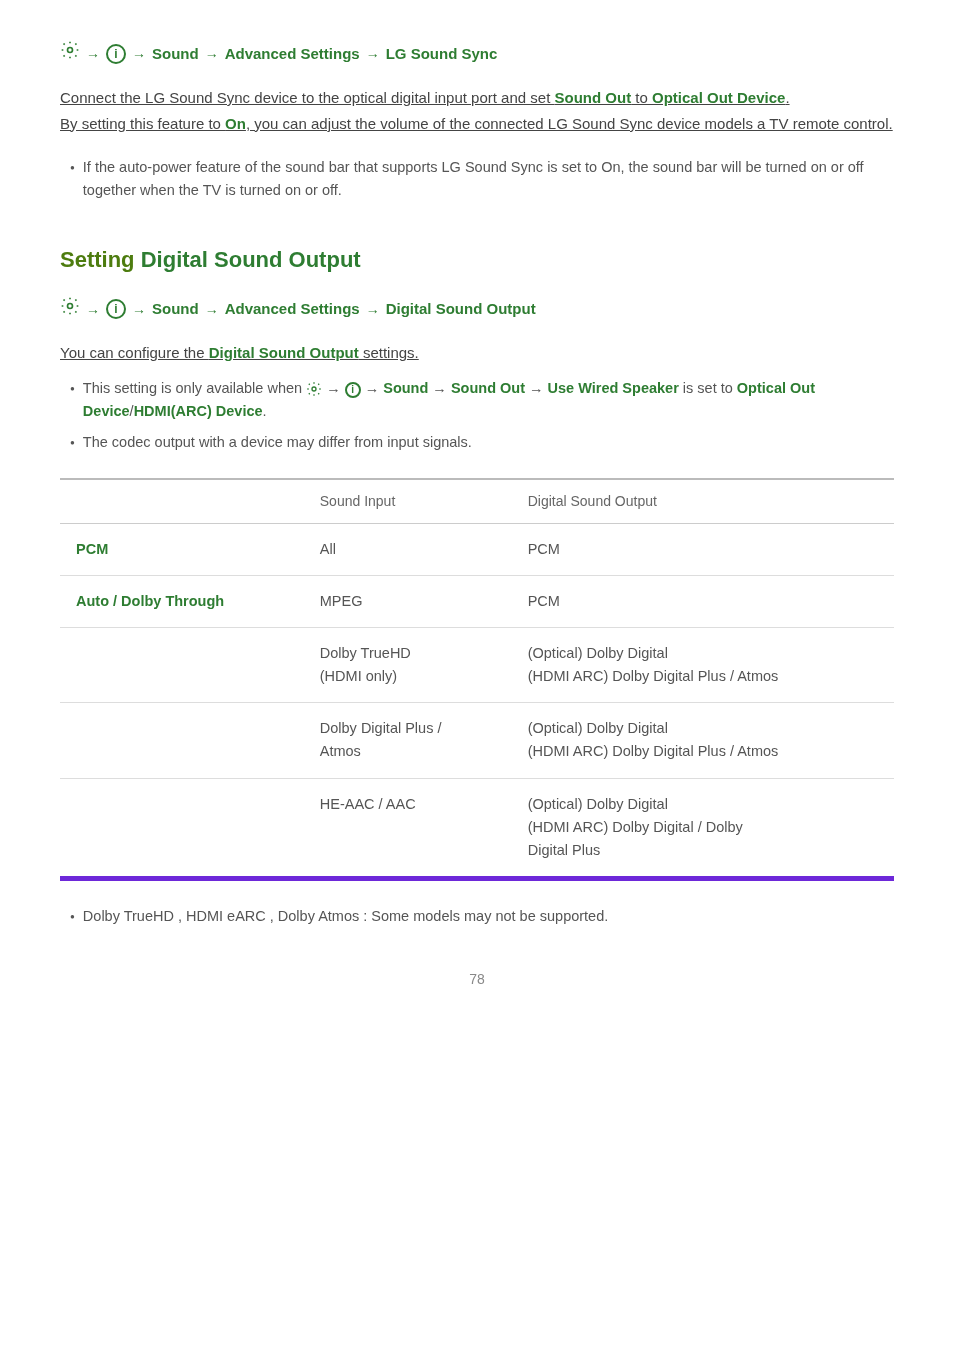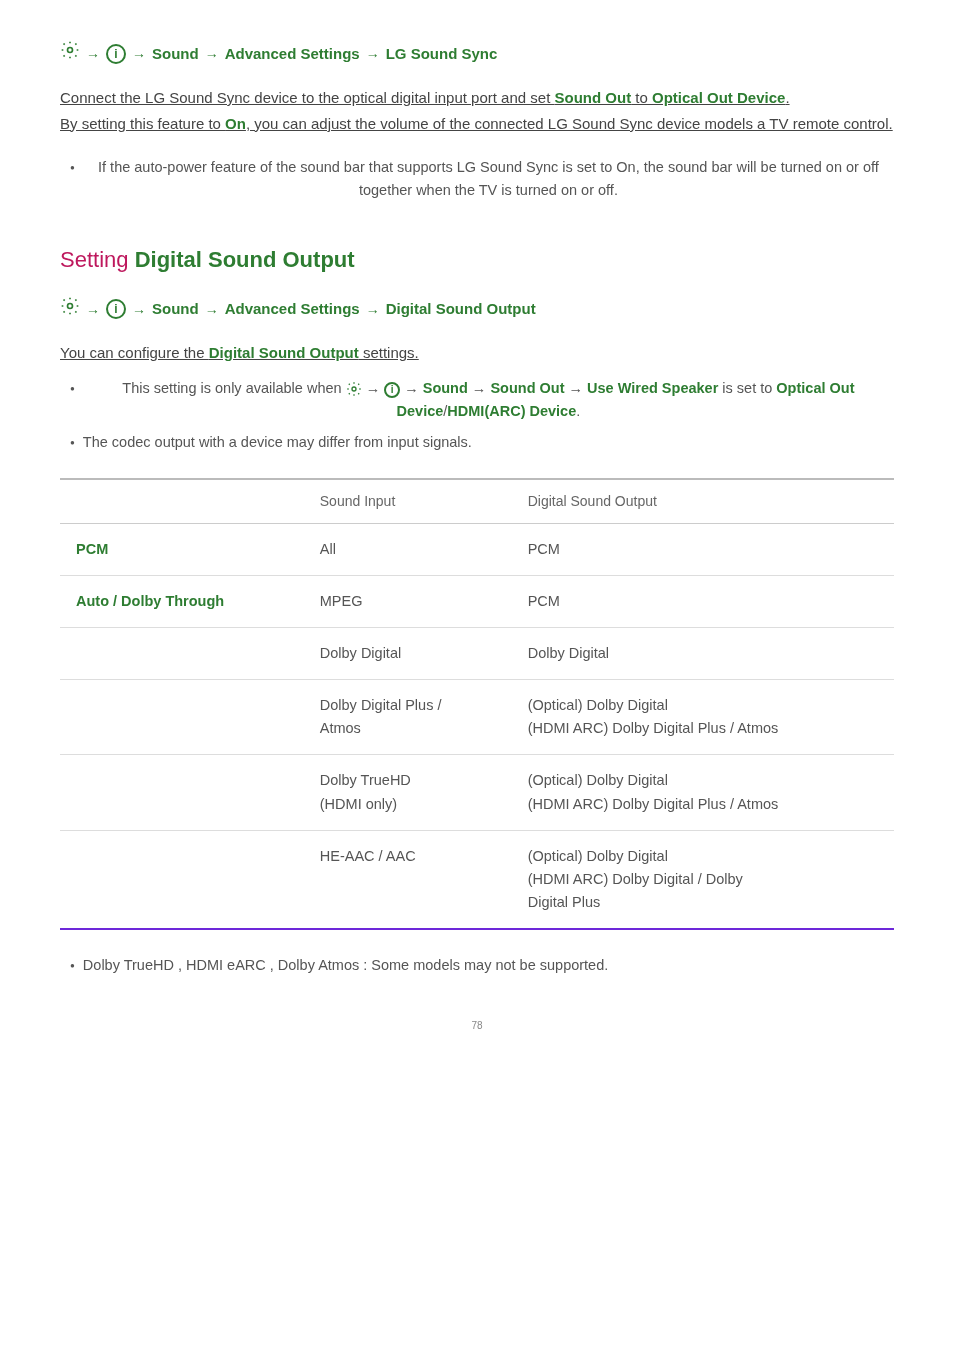--- a/index.html
+++ b/index.html
@@ -49,21 +49,20 @@
       margin: 10px 0 10px 10px;
     }
     .bullet-list li {
       display: flex;
       align-items: flex-start;
       gap: 8px;
       margin-bottom: 8px;
       font-size: 14.5px;
       line-height: 1.6;
       color: #555;
-      text-align: center;
     }
     .bullet-list li::before {
       content: "●";
       color: #555;
       font-size: 8px;
       margin-top: 6px;
       flex-shrink: 0;
     }
     .bullet-list li strong {
       color: #2e7d32;
@@ -73,39 +72,39 @@
     .section-heading {
       font-size: 22px;
       font-weight: bold;
       margin: 40px 0 18px 0;
       color: #333;
     }
     .section-heading span.highlight {
       color: #2e7d32;
     }
     .section-heading span.normal {
-      color: #be185d;
-      font-weight: normal;
+      color: #4d7c0f;
+      font-weight: bold;
     }
 
     .section-desc {
       font-size: 15px;
       color: #444;
       margin-bottom: 12px;
       text-decoration: underline;
     }
     .section-desc strong {
       color: #2e7d32;
       font-weight: bold;
     }
 
     .table-wrapper {
       margin: 24px 0;
       border-top: 2px solid #bbb;
-      border-bottom: 2px solid #6d28d9;
+      border-bottom: 5px solid #6d28d9;
     }
 
     table {
       width: 100%;
       border-collapse: collapse;
     }
 
     table thead tr {
       border-bottom: 1px solid #ccc;
     }
@@ -140,21 +139,21 @@
 
     .footer-note {
       margin-top: 8px;
       font-size: 14px;
       color: #555;
     }
 
     .page-number {
       text-align: center;
       margin-top: 40px;
-      font-size: 10px;
+      font-size: 14px;
       color: #888;
     }
 
     .gear-icon-svg {
       width: 20px;
       height: 20px;
     }
     .info-icon-circle {
       display: inline-flex;
       align-items: center;
@@ -257,31 +256,26 @@
         <td>All</td>
         <td>PCM</td>
       </tr>
       <tr>
         <td class="row-label">Auto / Dolby Through</td>
         <td>MPEG</td>
         <td>PCM</td>
       </tr>
       <tr>
         <td></td>
-        <td>Dolby Digital</td>
-        <td>Dolby Digital</td>
+        <td>Dolby TrueHD<br>(HDMI only)</td>
+        <td>(Optical) Dolby Digital<br>(HDMI ARC) Dolby Digital Plus / Atmos</td>
       </tr>
       <tr>
         <td></td>
         <td>Dolby Digital Plus /<br>Atmos</td>
-        <td>(Optical) Dolby Digital<br>(HDMI ARC) Dolby Digital Plus / Atmos</td>
-      </tr>
-      <tr>
-        <td></td>
-        <td>Dolby TrueHD<br>(HDMI only)</td>
         <td>(Optical) Dolby Digital<br>(HDMI ARC) Dolby Digital Plus / Atmos</td>
       </tr>
       <tr>
         <td></td>
         <td>HE-AAC / AAC</td>
         <td>(Optical) Dolby Digital<br>(HDMI ARC) Dolby Digital / Dolby<br>Digital Plus</td>
       </tr>
     </tbody>
   </table>
 </div>

